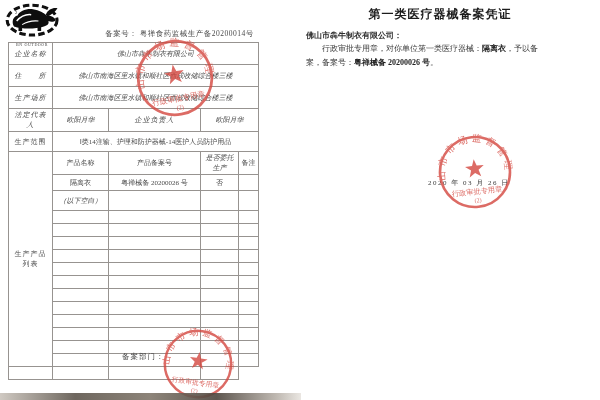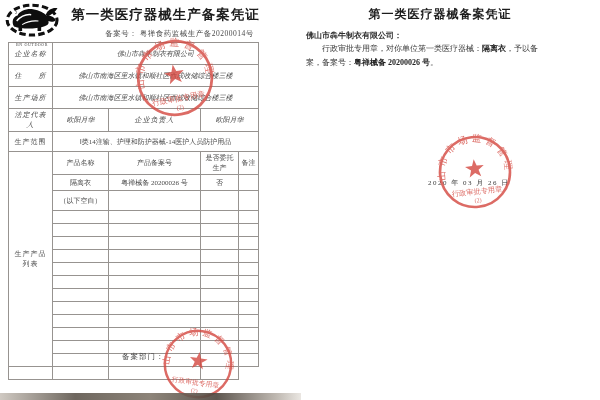--- a/index.html
+++ b/index.html
@@ -28,21 +28,21 @@
     border:1px solid #979390; font-size:7px; color:#4a4a4a;
     text-align:center; vertical-align:middle; padding:1px 2px; overflow:hidden;
   }
   td.lbl { letter-spacing:1px; color:#3c3c3c; }
   tr.r-main { height:22px;font-style:italic; }
   tr.r-scope { height:20px;padding-left:18px; }
   tr.r-phead { height:20px; }
   tr.r-pdata { height:16px; }
   tr.r-blank { height:20px; }
   tr.r-empty { height:13px; }
-  td.small { font-size:6.5px; }
+  td.small { font-size:6.5px;font-style:italic; }
 
   .footer-line { position:absolute; font-size:7.5px; color:#3f3f3f; letter-spacing:1px; }
 
   
   .doc-right { position:absolute; left:300px; top:0; width:300px; height:400px; }
   .doc-title-r {
     position:absolute; left:10px; top:6px; width:260px; text-align:center;
     font-size:12px; font-weight:bold; color:#1c1c1c; letter-spacing:1px;
   }
   .addressee { position:absolute; left:6px; top:30px; font-size:8px; font-weight:bold; color:#2e2e2e; }
@@ -78,21 +78,20 @@
       <path fill="#0d0d0d" d="M46,14 C49,8 54,6 59,7 C57,11 52,14 48,16 Z"></path>
       <rect x="16" y="27" width="4" height="5" fill="#0d0d0d"></rect>
       <rect x="37" y="27" width="4" height="5" fill="#0d0d0d"></rect>
       <path d="M14,21 Q21,13 30,14" stroke="#ffffff" stroke-width="1.6" fill="none"></path>
       <path d="M20,25 Q28,20 38,21" stroke="#ffffff" stroke-width="1.2" fill="none"></path>
       <text x="12" y="13" font-size="5" fill="#0d0d0d">2</text>
       <text x="31" y="48" font-size="4.5" text-anchor="middle" fill="#4a4a4a" letter-spacing=".6">BN OUTDOOR</text>
     </svg>
   </div>
 
-  <div class="doc-title">第一类医疗器械生产备案凭证</div>
   <div class="record-line">备案号： 粤禅食药监械生产备20200014号</div>
 
   <table class="main">
     <colgroup>
         <col style="width:44px">
         <col style="width:56px">
         <col style="width:92px">
         <col style="width:38px">
         <col style="width:20px">
       </colgroup>

